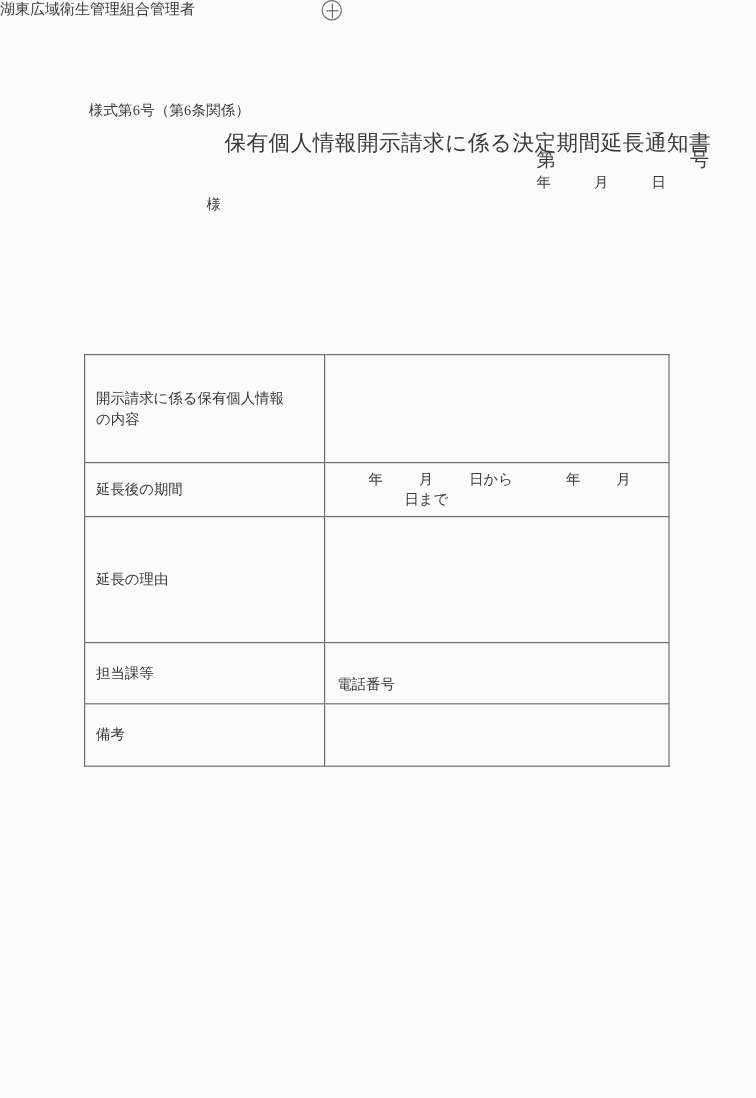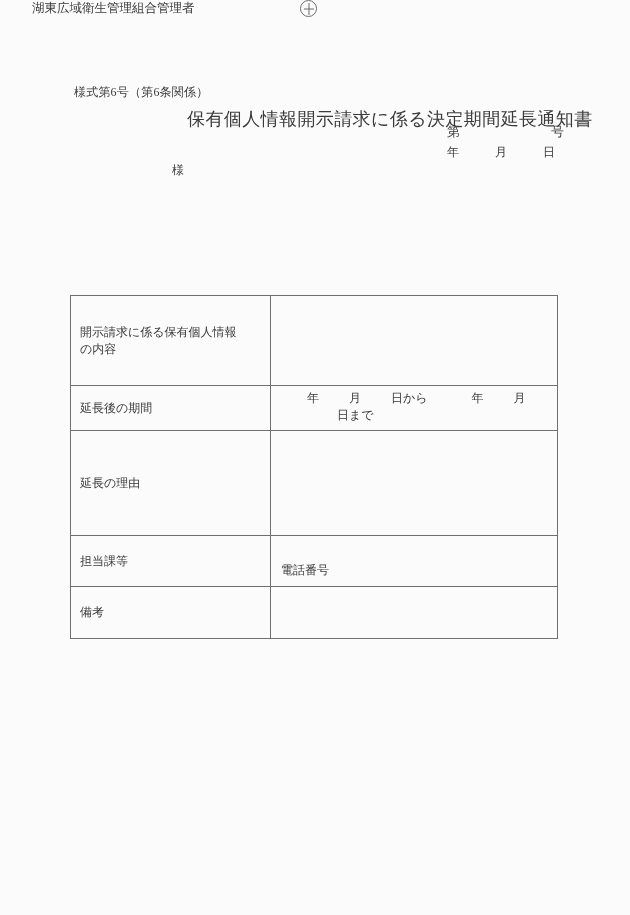--- a/index.html
+++ b/index.html
@@ -37,21 +37,21 @@
     left: 187px;
     top: 107px;
     font-size: 18px;
     letter-spacing: 0.4px;
   }
 
   
   #number-line {
     left: 447px;
     top: 123px;
-    font-size: 13px;
+    font-size: 16px;
     text-align: right;
   }
   #issue-date-line {
     left: 447px;
     top: 144px;
     font-size: 12px;
   }
 
   
   #addressee-honorific {
@@ -62,21 +62,20 @@
 
   
   #issuer-row {
     left: 260px;
     top: 197px;
     width: 285px;
     display: flex;
     align-items: center;
     justify-content: space-between;
     font-size: 12.5px;
-    padding-left: 32px;
   }
   .seal {
     display: inline-block;
     width: 15px;
     height: 15px;
     border: 1px solid #6d6d6d;
     border-radius: 50%;
     position: relative;
     font-size: 9px;
     line-height: 13px;
@@ -161,21 +160,20 @@
     margin-left: 55px;
     line-height: 19px;
   }
   .val-dates .g1 { display: inline-block; width: 34px; }
   .val-dates .g2 { display: inline-block; width: 32px; }
   .val-dates .g3 { display: inline-block; width: 33px; }
 
   .val-period {
     margin-left: 26px;
     line-height: 17px;
-    font-family: Liberation Mono, monospace;
   }
   .val-period .p1 { display: inline-block; width: 30px; }
   .val-period .p2 { display: inline-block; width: 30px; }
   .val-period .p3 { display: inline-block; width: 44px; }
   .val-period .p4 { display: inline-block; width: 30px; }
   .val-period .p5 { display: inline-block; width: 30px; }
 
   .val-bottom {
     height: 100%;
     display: flex;

